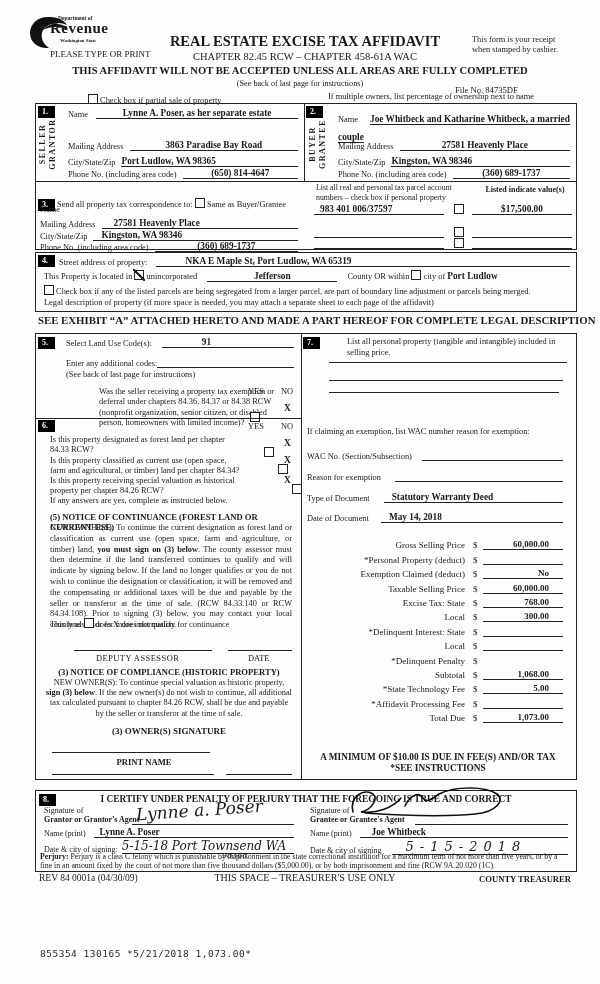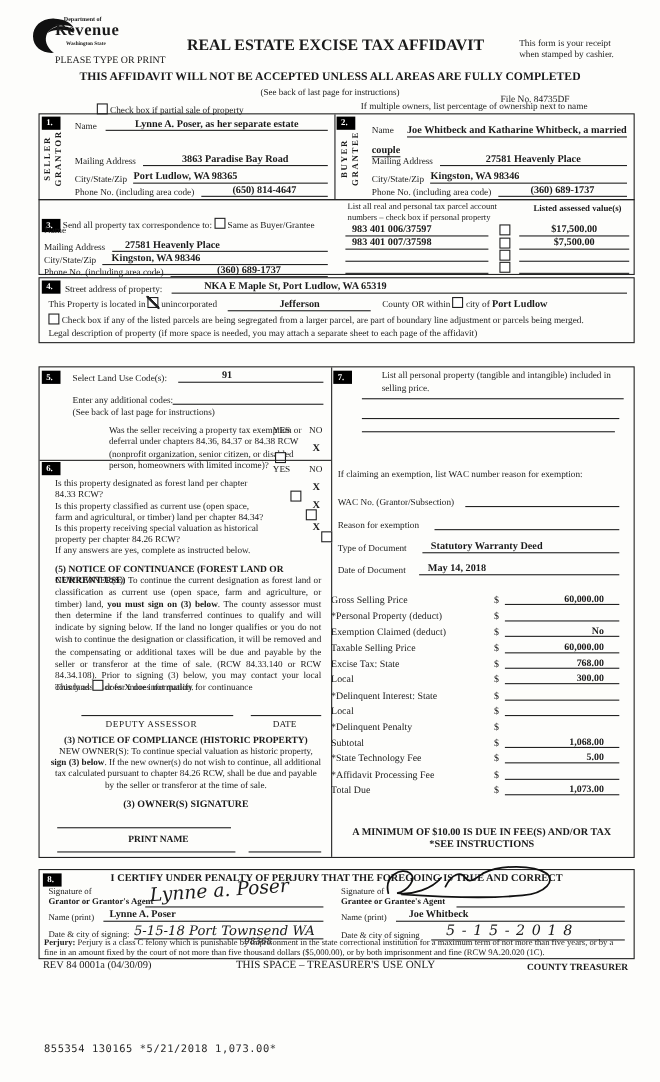--- a/index.html
+++ b/index.html
@@ -20,21 +20,21 @@
   .cb{display:inline-block;width:8px;height:8px;border:1px solid #222;vertical-align:-1px;
       position:relative;background:#fff;}
   .cb[data-checked="true"]::after{content:"";position:absolute;inset:-2px;
       background:linear-gradient(to top right,transparent 43%,#222 46%,#222 56%,transparent 59%);}
   .vlabel{position:absolute;transform:rotate(-90deg);transform-origin:center;
           font-size:8px;font-weight:bold;letter-spacing:1.5px;text-align:center;line-height:10px;}
   .xmark{font-weight:bold;font-size:9.5px;}
   .hand{font-family:"DejaVu Serif",serif;font-style:italic;}
   .sig{font-family:"DejaVu Serif",serif;font-style:italic;font-size:17px;white-space:nowrap;}
   .mrow{display:flex;align-items:flex-end;height:14.4px;font-size:9px;}
-  .mlabel{flex:0 0 140px;}
+  .mlabel{flex:0 0 140px;text-align:right;padding-left:24px;}
   .mcur{margin:0 5px 0 8px;}
   .mval{flex:1;text-align:right;font-weight:bold;padding-right:14px;margin-right:10px;}
   .smallcap{font-size:8px;}
   svg{display:block;}
 </style>
 </head>
 <body>
 
 <div class="page">
 
@@ -43,20 +43,21 @@
       <path d="M22,3 C10,2 2,10 2,19 C2,29 11,35 21,34 C14,29 12,22 15,16 C20,9 31,7 39,11 C35,5 29,3.5 22,3 Z" fill="#111"></path>
       <path d="M15,16 C22,12 32,12 39,16 L39,13 C31,8 20,9 15,16 Z" fill="#111"></path>
     </svg>
     <span class="abs" style="left:30px;top:3px;font-size:5.5px;font-weight:bold;">Department of</span>
     <span class="abs" style="left:22px;top:8px;font-size:15px;font-weight:bold;letter-spacing:.5px;">Revenue</span>
     <span class="abs" style="left:32px;top:26px;font-size:4.8px;font-weight:bold;">Washington State</span>
   </div>
   <div class="abs" style="left:50px;top:49px;font-size:9px;">PLEASE TYPE OR PRINT</div>
 
   <div class="abs ctr b" style="left:140px;top:33px;width:330px;font-size:14.5px;">REAL ESTATE EXCISE TAX AFFIDAVIT</div>
+  <div class="abs ctr" style="left:140px;top:51px;width:330px;font-size:10.5px;">CHAPTER 82.45 RCW – CHAPTER 458-61A WAC</div>
 
   <div class="abs" style="left:472px;top:35px;width:112px;font-size:8.4px;line-height:10px;">
     <span>This form is your receipt</span><br>
     <span>when stamped by cashier.</span>
   </div>
 
   <div class="abs ctr b" style="left:0;top:65px;width:600px;font-size:10.6px;">THIS AFFIDAVIT WILL NOT BE ACCEPTED UNLESS ALL AREAS ARE FULLY COMPLETED</div>
   <div class="abs ctr" style="left:0;top:79px;width:600px;font-size:8.2px;">(See back of last page for instructions)</div>
   <div class="abs" style="left:455px;top:85px;font-size:8.6px;">File No. 84735DF</div>
 
@@ -134,31 +135,26 @@
     <div class="abs flex" style="left:4px;top:48px;width:258px;">
       <span class="lbl" style="margin-right:6px;">City/State/Zip</span>
       <span class="val ul fill" style="text-indent:8px;">Kingston, WA 98346</span>
     </div>
     <div class="abs flex" style="left:4px;top:59px;width:258px;">
       <span class="lbl" style="margin-right:6px;">Phone No. (including area code)</span>
       <span class="val ul fill ctr">(360) 689-1737</span>
     </div>
 
     <div class="abs lbl7" style="left:280px;top:1px;width:150px;">List all real and personal tax parcel account numbers – check box if personal property</div>
-    <div class="abs b" style="left:440px;top:3px;width:98px;font-size:8px;text-align:center;">Listed assessed value(s)</div>
+    <div class="abs b" style="left:440px;top:3px;width:98px;font-size:8px;text-align:center;">Listed indicate value(s)</div>
 
     <div class="abs flex" style="left:278px;top:22px;width:258px;">
       <span class="val ul" style="width:130px;text-indent:6px;">983 401 006/37597</span>
       <span class="cb" style="margin:0 8px 1px 10px;" data-checked="false"></span>
       <span class="val ul fill ctr">$17,500.00</span>
-    </div>
-    <div class="abs flex" style="left:278px;top:34px;width:258px;">
-      <span class="val ul" style="width:130px;text-indent:6px;">983 401 007/37598</span>
-      <span class="cb" style="margin:0 8px 1px 10px;" data-checked="false"></span>
-      <span class="val ul fill ctr">$7,500.00</span>
     </div>
     <div class="abs flex" style="left:278px;top:46px;width:258px;height:10px;">
       <span class="val ul" style="width:130px;"></span>
       <span class="cb" style="margin:0 8px 1px 10px;" data-checked="false"></span>
       <span class="val ul fill"></span>
     </div>
     <div class="abs flex" style="left:278px;top:57px;width:258px;height:10px;">
       <span class="val ul" style="width:130px;"></span>
       <span class="cb" style="margin:0 8px 1px 10px;" data-checked="false"></span>
       <span class="val ul fill"></span>
@@ -180,20 +176,21 @@
       <span class="cb" data-checked="false"></span>
       <span>city of</span>
       <span class="val">Port Ludlow</span>
     </div>
     <div class="abs lbl" style="left:8px;top:45px;right:6px;">Legal description of property (if more space is needed, you may attach a separate sheet to each page of the affidavit)</div>
     <div class="abs lbl" style="left:8px;top:32px;right:6px;">
       <span class="cb" data-checked="false"></span>
       <span>Check box if any of the listed parcels are being segregated from a larger parcel, are part of boundary line adjustment or parcels being merged.</span>
     </div>
   </div>
+  <div class="abs b" style="left:38px;top:314px;font-size:10.8px;">SEE EXHIBIT “A” ATTACHED HERETO AND MADE A PART HEREOF FOR COMPLETE LEGAL DESCRIPTION</div>
 
   <div class="abs box" style="left:35px;top:333px;width:540px;height:445px;">
 
     <div class="abs" style="left:0;top:0;width:265px;height:445px;border-right:1px solid #222;">
       <span class="badge abs" style="left:2px;top:3px;">5.</span>
       <div class="abs flex" style="left:30px;top:3px;width:228px;">
         <span class="lbl" style="margin-right:10px;">Select Land Use Code(s):</span>
         <span class="val ul fill" style="text-indent:40px;">91</span>
       </div>
       <div class="abs flex" style="left:30px;top:25px;width:228px;">
@@ -258,21 +255,21 @@
     <div class="abs" style="left:265px;top:0;width:275px;height:445px;">
       <span class="badge abs" style="left:2px;top:3px;">7.</span>
       <div class="abs lbl" style="left:34px;top:3px;width:225px;line-height:10.5px;margin-left:12px;">List all personal property (tangible and intangible) included in selling price.</div>
       <div class="abs ul" style="left:28px;top:28px;width:238px;"></div>
       <div class="abs ul" style="left:28px;top:46px;width:234px;"></div>
       <div class="abs ul" style="left:28px;top:58px;width:230px;"></div>
 
       <div class="abs lbl" style="left:6px;top:93px;width:260px;">If claiming an exemption, list WAC number reason for exemption:</div>
 
       <div class="abs flex" style="left:6px;top:118px;width:256px;">
-        <span class="lbl" style="margin-right:10px;">WAC No. (Grantor/Subsection)</span>
+        <span class="lbl" style="margin-right:10px;">WAC No. (Section/Subsection)</span>
         <span class="val ul fill"></span>
       </div>
       <div class="abs flex" style="left:6px;top:139px;width:256px;">
         <span class="lbl" style="margin-right:14px;">Reason for exemption</span>
         <span class="val ul fill"></span>
       </div>
       <div class="abs flex" style="left:6px;top:158px;width:256px;">
         <span class="lbl" style="margin-right:14px;">Type of Document</span>
         <span class="val ul fill" style="text-indent:8px;">Statutory Warranty Deed</span>
       </div>

